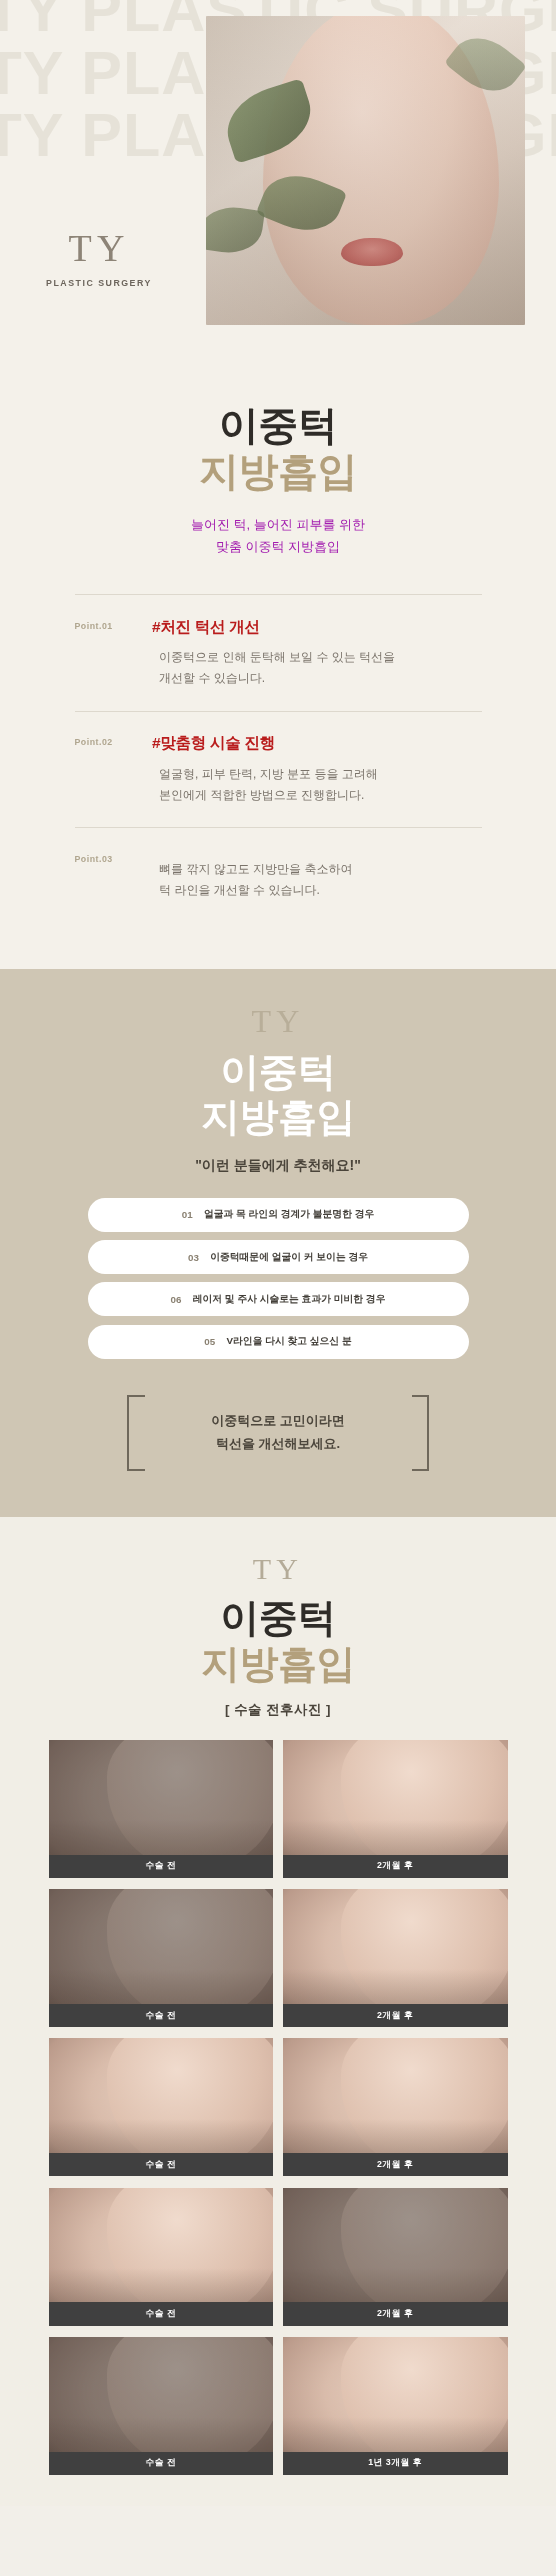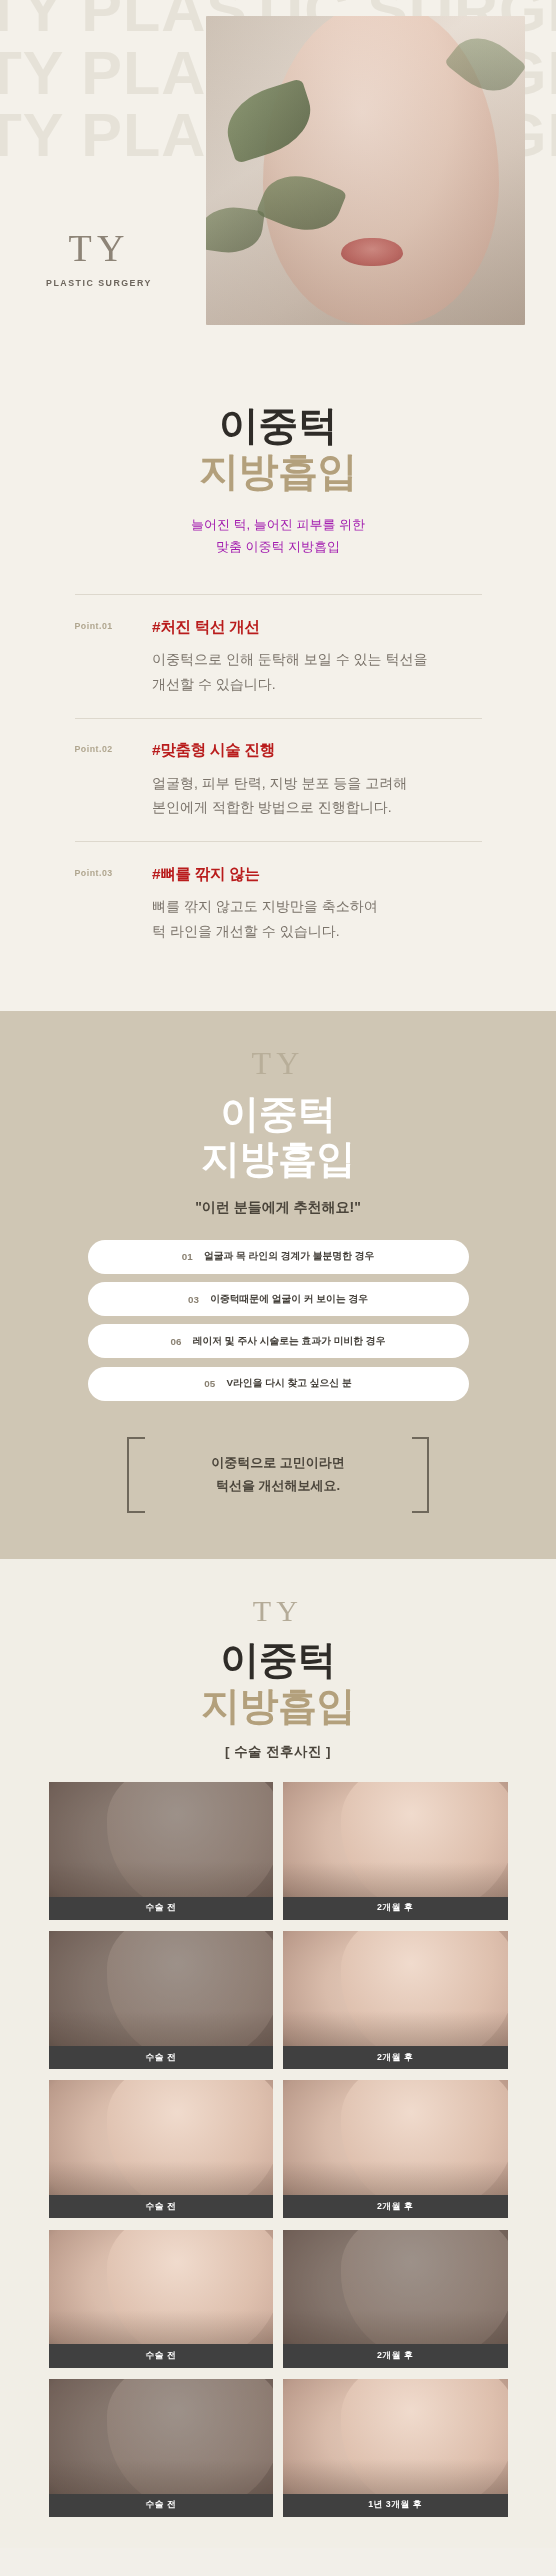--- a/index.html
+++ b/index.html
@@ -135,23 +135,24 @@
   }
   .point-body { flex:1; }
   .point-title {
     font-size:15.5px;
     font-weight:800;
     color:#b91c1c;
     letter-spacing:-0.3px;
   }
   .point-desc {
     margin-top:9.3px;
-    font-size:14px;
+    font-size:12px;
     line-height:1.75;
     color:#7a736a;
+    margin-left:7px;
   }
 
   
   .recommend {
     background:#cfc6b4;
     padding:36px 0 46px;
     text-align:center;
     position:relative;
     overflow:hidden;
   }
@@ -350,21 +351,20 @@
       <div class="point-body">
         <div class="point-title">#맞춤형 시술 진행</div>
         <div class="point-desc" style="white-space:pre-line">얼굴형, 피부 탄력, 지방 분포 등을 고려해
 본인에게 적합한 방법으로 진행합니다.</div>
       </div>
     </div>
 
     <div class="point">
       <div class="point-no">Point.03</div>
       <div class="point-body">
-        <div class="point-title">#뼈를 깎지 않는</div>
         <div class="point-desc" style="white-space:pre-line">뼈를 깎지 않고도 지방만을 축소하여
 턱 라인을 개선할 수 있습니다.</div>
       </div>
     </div>
 
   </section>
 
   <section class="recommend">
     <div class="rec-mark">TY</div>
     <h2 class="rec-title">

